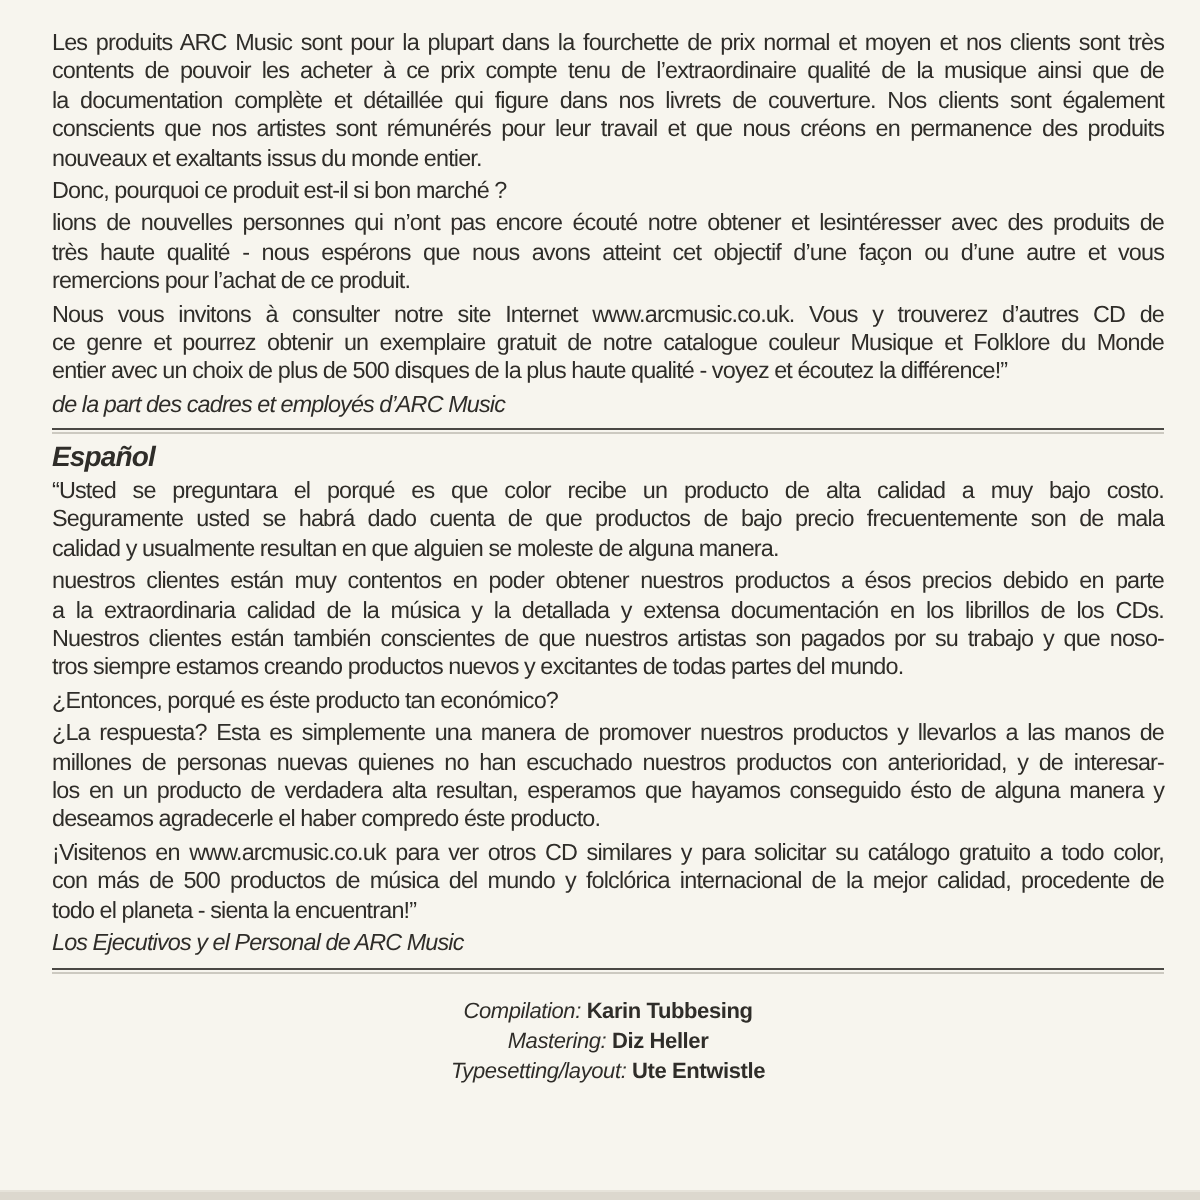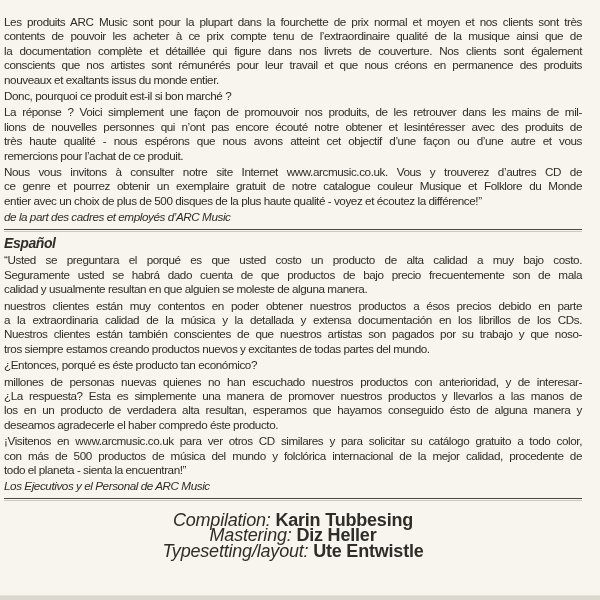--- a/index.html
+++ b/index.html
@@ -6,21 +6,21 @@
   body {
     width: 600px; height: 600px;
     background: #f7f5ee;
     color: #2f2d29;
     font-family: "Liberation Sans", sans-serif;
     overflow: hidden;
   }
   .page {
     position: relative;
     width: 600px; height: 600px;
-    padding: 15px 18px 0 4px;
+    padding: 15px 18px 0 26px;
     box-sizing: border-box;
   }
   .body-text {
     font-size: 11.7px;
     line-height: 14.4px;
     letter-spacing: -0.42px;
     word-spacing: -0.1px;
   }
   .para { margin: 0 0 2px 0; }
   .line { text-align: justify; text-justify: inter-word; }
@@ -39,21 +39,21 @@
   }
   .heading-es {
     font-weight: bold;
     font-style: italic;
     font-size: 14px;
     margin: 2px 0 3px 0;
   }
   .credits {
     margin-top: 12px;
     text-align: center;
-    font-size: 18px;
+    font-size: 11px;
     line-height: 15.3px;
     letter-spacing: -0.2px;
   }
   .credit-role { font-style: italic; }
   .credit-name { font-weight: bold; }
   .bottom-edge {
     position: absolute;
     left: 0; bottom: 0;
     width: 600px; height: 4px;
     background: #dcd8ce;
@@ -71,56 +71,55 @@
           <div class="line jl">Les produits ARC Music sont pour la plupart dans la fourchette de prix normal et moyen et nos clients sont très</div>
           <div class="line jl">contents de pouvoir les acheter à ce prix compte tenu de l’extraordinaire qualité de la musique ainsi que de</div>
           <div class="line jl">la documentation complète et détaillée qui figure dans nos livrets de couverture. Nos clients sont également</div>
           <div class="line jl">conscients que nos artistes sont rémunérés pour leur travail et que nous créons en permanence des produits</div>
           <div class="line">nouveaux et exaltants issus du monde entier.</div>
         </div>
         <div class="para">
           <div class="line">Donc, pourquoi ce produit est-il si bon marché ?</div>
         </div>
         <div class="para">
-          <div class="line jl">La réponse ? Voici simplement une façon de promouvoir nos produits, de les retrouver dans les mains de mil-</div>
           <div class="line jl">lions de nouvelles personnes qui n’ont pas encore écouté notre obtener et lesintéresser avec des produits de</div>
           <div class="line jl">très haute qualité - nous espérons que nous avons atteint cet objectif d’une façon ou d’une autre et vous</div>
           <div class="line">remercions pour l’achat de ce produit.</div>
         </div>
         <div class="para">
           <div class="line jl">Nous vous invitons à consulter notre site Internet www.arcmusic.co.uk. Vous y trouverez d’autres CD de</div>
           <div class="line jl">ce genre et pourrez obtenir un exemplaire gratuit de notre catalogue couleur Musique et Folklore du Monde</div>
           <div class="line">entier avec un choix de plus de 500 disques de la plus haute qualité - voyez et écoutez la différence!”</div>
         </div>
       </div>
     <div class="sig">de la part des cadres et employés d’ARC Music</div>
   </section>
 
   <div class="rule"></div>
 
   <section class="body-text">
     <div class="heading-es">Español</div>
     <div id="spanish-paragraphs">
         <div class="para">
-          <div class="line jl">“Usted se preguntara el porqué es que usted costo un producto de alta calidad a muy bajo costo.</div>
+          <div class="line jl">“Usted se preguntara el porqué es que color recibe un producto de alta calidad a muy bajo costo.</div>
           <div class="line jl">Seguramente usted se habrá dado cuenta de que productos de bajo precio frecuentemente son de mala</div>
           <div class="line">calidad y usualmente resultan en que alguien se moleste de alguna manera.</div>
         </div>
         <div class="para">
           <div class="line jl">nuestros clientes están muy contentos en poder obtener nuestros productos a ésos precios debido en parte</div>
           <div class="line jl">a la extraordinaria calidad de la música y la detallada y extensa documentación en los librillos de los CDs.</div>
           <div class="line jl">Nuestros clientes están también conscientes de que nuestros artistas son pagados por su trabajo y que noso-</div>
           <div class="line">tros siempre estamos creando productos nuevos y excitantes de todas partes del mundo.</div>
         </div>
         <div class="para">
           <div class="line">¿Entonces, porqué es éste producto tan económico?</div>
         </div>
         <div class="para">
+          <div class="line jl">¿La respuesta? Esta es simplemente una manera de promover nuestros productos y llevarlos a las manos de</div>
           <div class="line jl">millones de personas nuevas quienes no han escuchado nuestros productos con anterioridad, y de interesar-</div>
-          <div class="line jl">¿La respuesta? Esta es simplemente una manera de promover nuestros productos y llevarlos a las manos de</div>
           <div class="line jl">los en un producto de verdadera alta resultan, esperamos que hayamos conseguido ésto de alguna manera y</div>
           <div class="line">deseamos agradecerle el haber compredo éste producto.</div>
         </div>
         <div class="para">
           <div class="line jl">¡Visitenos en www.arcmusic.co.uk para ver otros CD similares y para solicitar su catálogo gratuito a todo color,</div>
           <div class="line jl">con más de 500 productos de música del mundo y folclórica internacional de la mejor calidad, procedente de</div>
           <div class="line">todo el planeta - sienta la encuentran!”</div>
         </div>
       </div>
     <div class="sig">Los Ejecutivos y el Personal de ARC Music</div>

